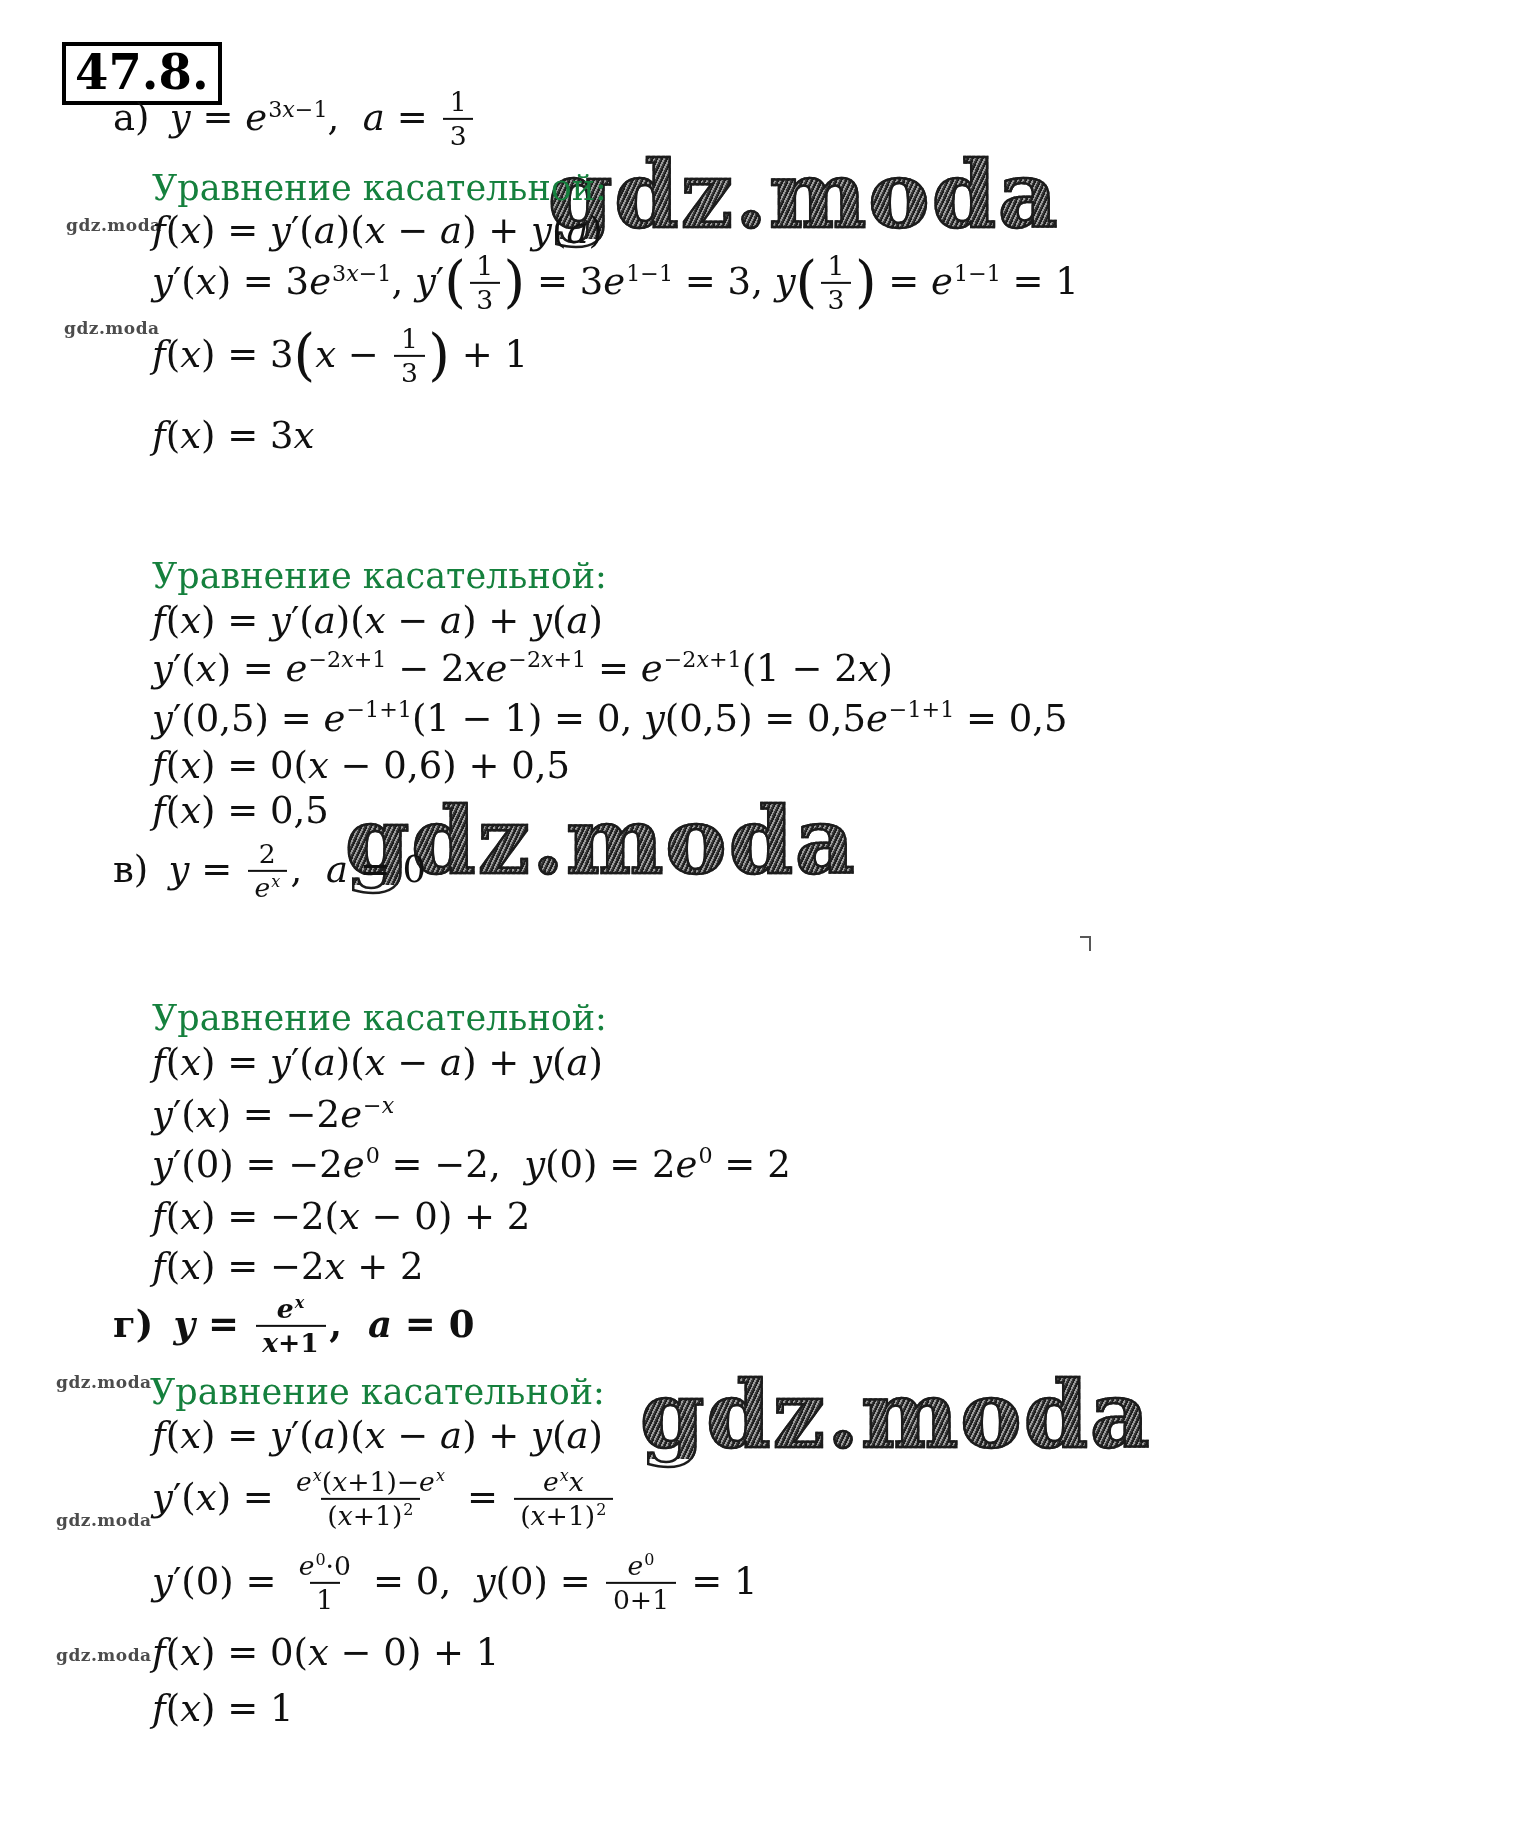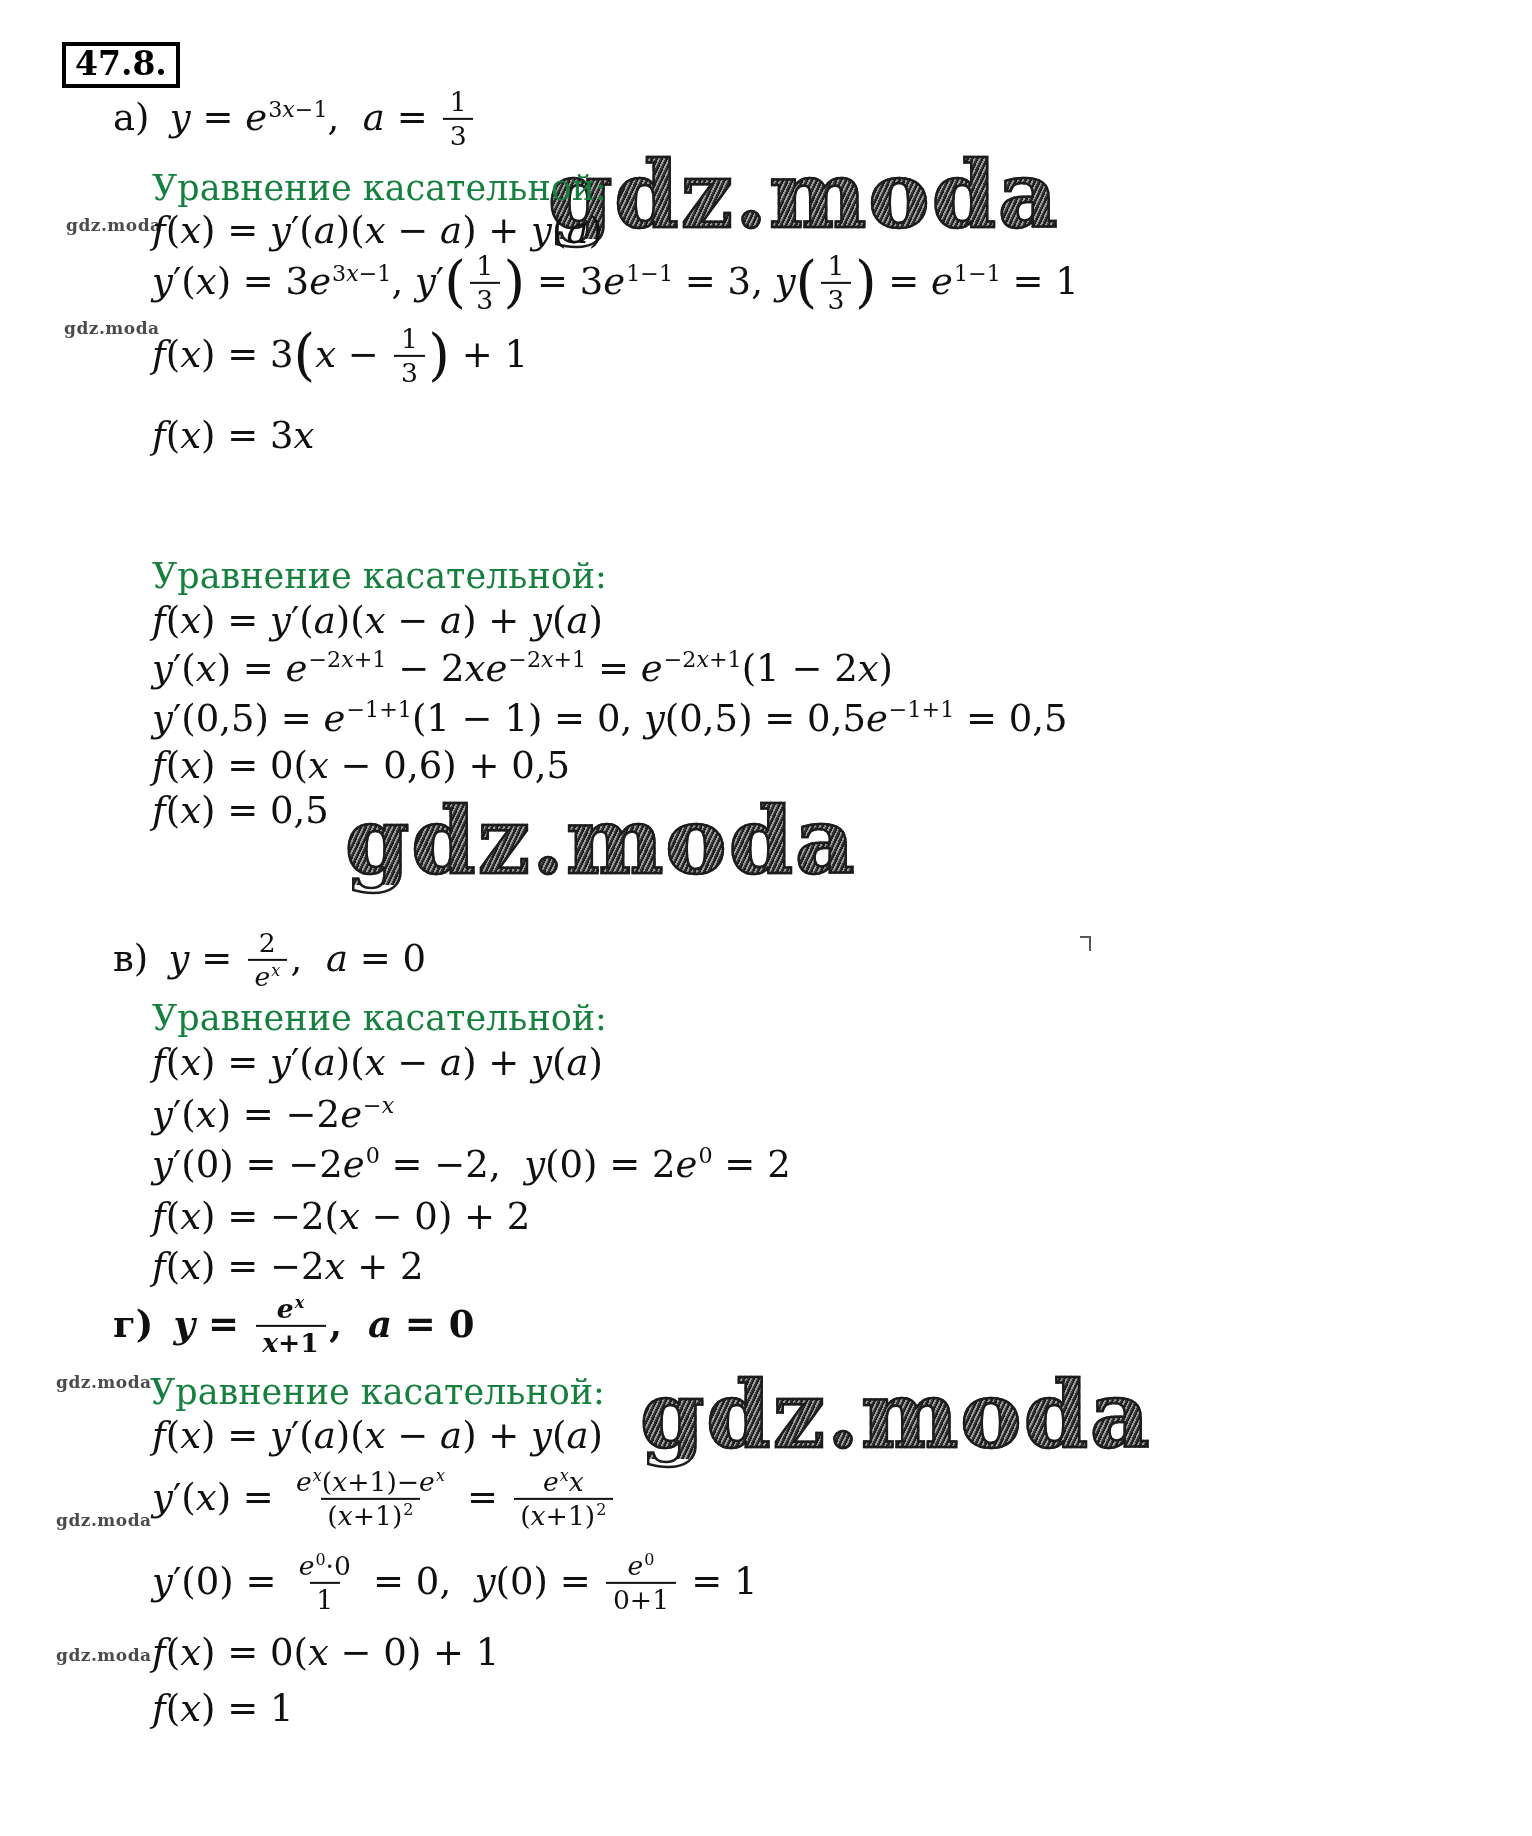--- a/index.html
+++ b/index.html
@@ -4,21 +4,21 @@
 <style>
   html,body { margin:0; padding:0; background:#ffffff; }
   .page {
     position:relative; width:1532px; height:1836px;
     background:#ffffff; overflow:hidden;
     font-family:"DejaVu Serif", serif; color:#101010;
   }
   .pnum-box {
     position:absolute; left:62px; top:42px;
     border:4px solid #000; padding:0 9px 2px 9px;
-    font-weight:700; font-size:33px; line-height:1.1; color:#000;
+    font-weight:700; font-size:48px; line-height:1.1; color:#000;
     background:#fff;
   }
   .rus {
     position:absolute; font-size:35px; white-space:nowrap; color:#15803d;
   }
   .mline {
     position:absolute; font-size:37px; white-space:nowrap;
     line-height:1.15; color:#101010;
   }
   .mline .it, .rus .it { font-style:italic; }
@@ -93,21 +93,21 @@
       </span><span class="bp">)</span><span> + 1</span></div>
   <div class="mline" style="left:152px; top:415px;"><span class="it">f</span><span>(</span><span class="it">x</span><span>) = 3</span><span class="it">x</span></div>
 
   <div class="rus" style="left:152px; top:556px;">Уравнение касательной:</div>
   <div class="mline" style="left:152px; top:600px;"><span class="it">f</span><span>(</span><span class="it">x</span><span>) = </span><span class="it">y</span><span>′(</span><span class="it">a</span><span>)(</span><span class="it">x</span><span> − </span><span class="it">a</span><span>) + </span><span class="it">y</span><span>(</span><span class="it">a</span><span>)</span></div>
   <div class="mline" style="left:152px; top:648px;"><span class="it">y</span><span>′(</span><span class="it">x</span><span>) = </span><span class="it">e</span><sup><span>−2</span><span class="it">x</span><span>+1</span></sup><span> − 2</span><span class="it">xe</span><sup><span>−2</span><span class="it">x</span><span>+1</span></sup><span> = </span><span class="it">e</span><sup><span>−2</span><span class="it">x</span><span>+1</span></sup><span>(1 − 2</span><span class="it">x</span><span>)</span></div>
   <div class="mline" style="left:152px; top:698px;"><span class="it">y</span><span>′(0,5) = </span><span class="it">e</span><sup><span>−1+1</span></sup><span>(1 − 1) = 0, </span><span class="it">y</span><span>(0,5) = 0,5</span><span class="it">e</span><sup><span>−1+1</span></sup><span> = 0,5</span></div>
   <div class="mline" style="left:152px; top:745px;"><span class="it">f</span><span>(</span><span class="it">x</span><span>) = 0(</span><span class="it">x</span><span> − 0,6) + 0,5</span></div>
   <div class="mline" style="left:152px; top:790px;"><span class="it">f</span><span>(</span><span class="it">x</span><span>) = 0,5</span></div>
 
-  <div class="mline" style="left:113px; top:929px;">
+  <div class="mline" style="left:113px; top:840px;">
     <span class="plabel">в)</span><span><span class="it">y</span><span> = </span><span class="frac">
           <span class="fn"><span>2</span></span>
           <span class="fd"><span class="it">e</span><sup><span class="it">x</span></sup></span>
         </span><span>,&nbsp;&nbsp;</span><span class="it">a</span><span> = 0</span></span>
   </div>
   <div class="rus" style="left:152px; top:998px;">Уравнение касательной:</div>
   <div class="mline" style="left:152px; top:1042px;"><span class="it">f</span><span>(</span><span class="it">x</span><span>) = </span><span class="it">y</span><span>′(</span><span class="it">a</span><span>)(</span><span class="it">x</span><span> − </span><span class="it">a</span><span>) + </span><span class="it">y</span><span>(</span><span class="it">a</span><span>)</span></div>
   <div class="mline" style="left:152px; top:1094px;"><span class="it">y</span><span>′(</span><span class="it">x</span><span>) = −2</span><span class="it">e</span><sup><span>−</span><span class="it">x</span></sup></div>
   <div class="mline" style="left:152px; top:1144px;"><span class="it">y</span><span>′(0) = −2</span><span class="it">e</span><sup><span>0</span></sup><span> = −2,&nbsp; </span><span class="it">y</span><span>(0) = 2</span><span class="it">e</span><sup><span>0</span></sup><span> = 2</span></div>
   <div class="mline" style="left:152px; top:1196px;"><span class="it">f</span><span>(</span><span class="it">x</span><span>) = −2(</span><span class="it">x</span><span> − 0) + 2</span></div>

